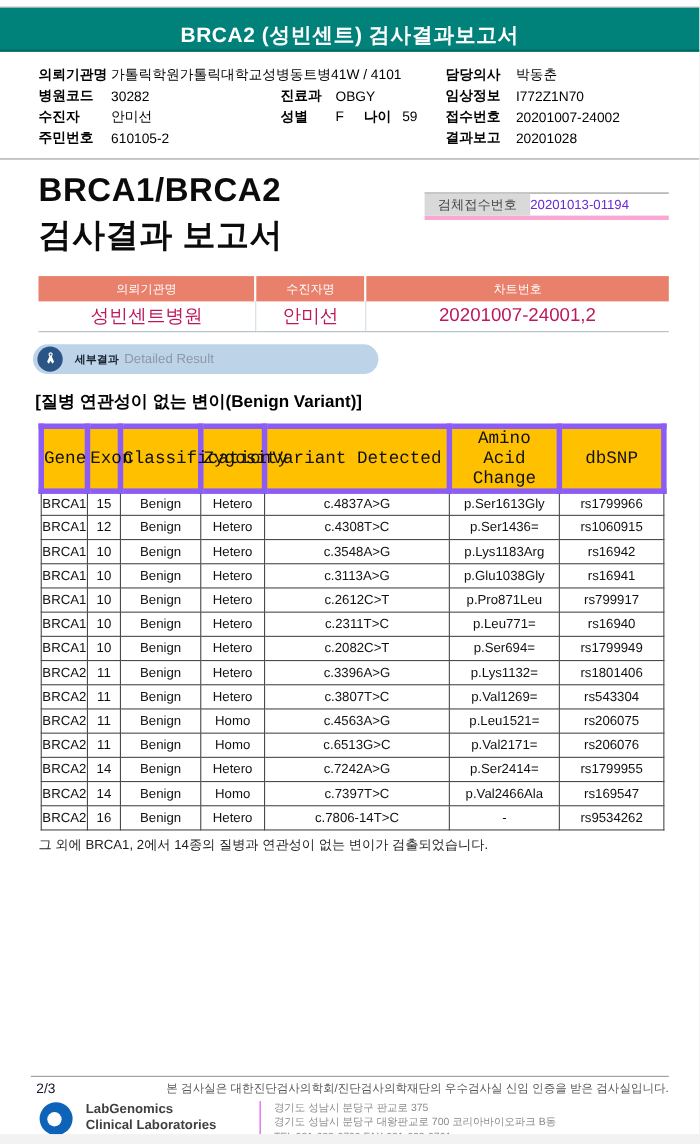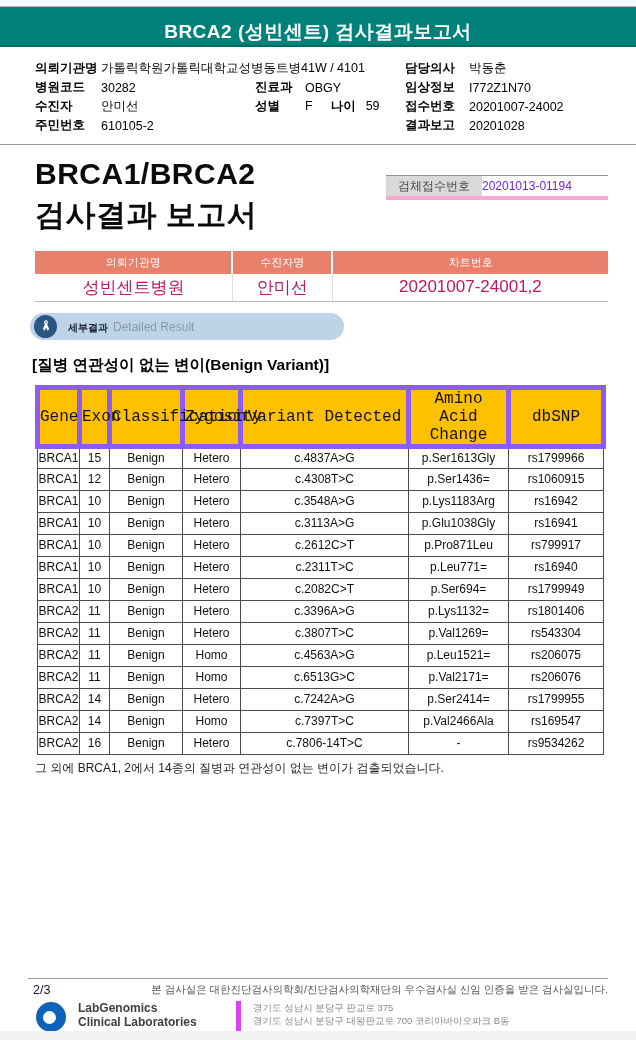--- a/index.html
+++ b/index.html
@@ -80,21 +80,21 @@
     width:30px; height:30px; border-radius:50%; background:var(--logo_blue,#0C63B8);
     position:relative; margin-top:1px;
   }
   .logo-donut::after {
     content:""; position:absolute; width:13px; height:13px; border-radius:50%;
     background:#fff; left:7px; top:9px;
   }
   .brand-block { margin-left:12px; width:148px; }
   .brand-line { font-size:12px; font-weight:bold; color:#404040; line-height:14px; }
   .license { font-size:9.5px; color:#8a8a8a; margin-top:2px; white-space:nowrap; }
-  .addr-block { border-left:5px solid #d946ef; padding-left:12px; margin-left:10px; }
+  .addr-block { border-left:1px solid #d946ef; padding-left:12px; margin-left:10px; }
   .addr-line { font-size:9.5px; color:#8a8a8a; line-height:13px; white-space:nowrap; }
   .bottom-strip { position:absolute; left:0; right:0; bottom:0; height:9px; background:#f2f2f2; }
 </style>
 </head>
 <body>
 
 <div class="page">
 
   <div class="top-strip"></div>
 

